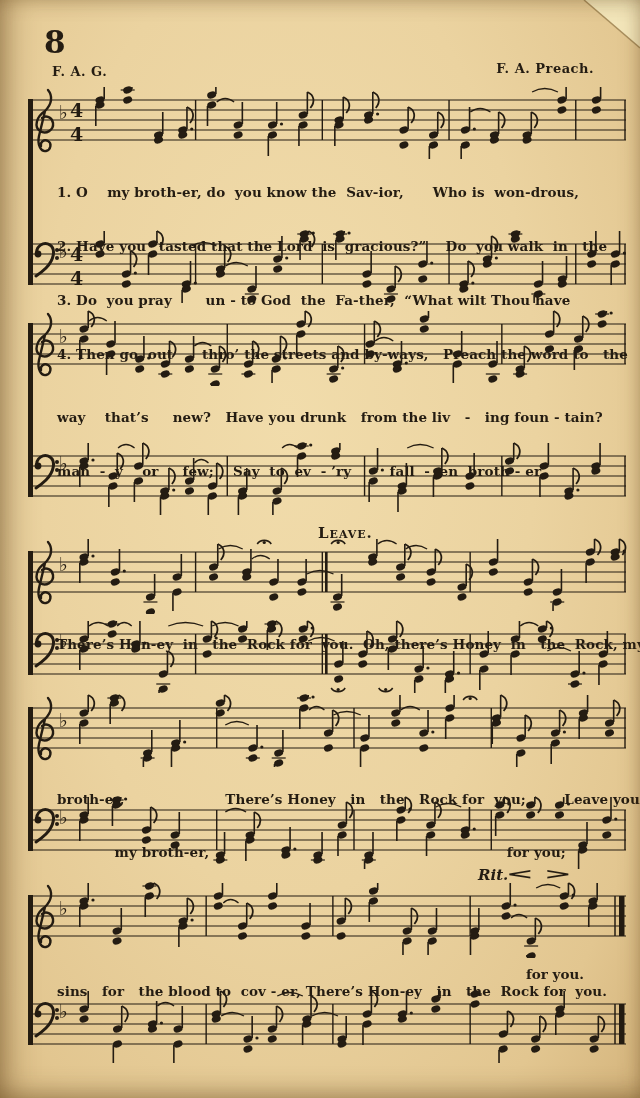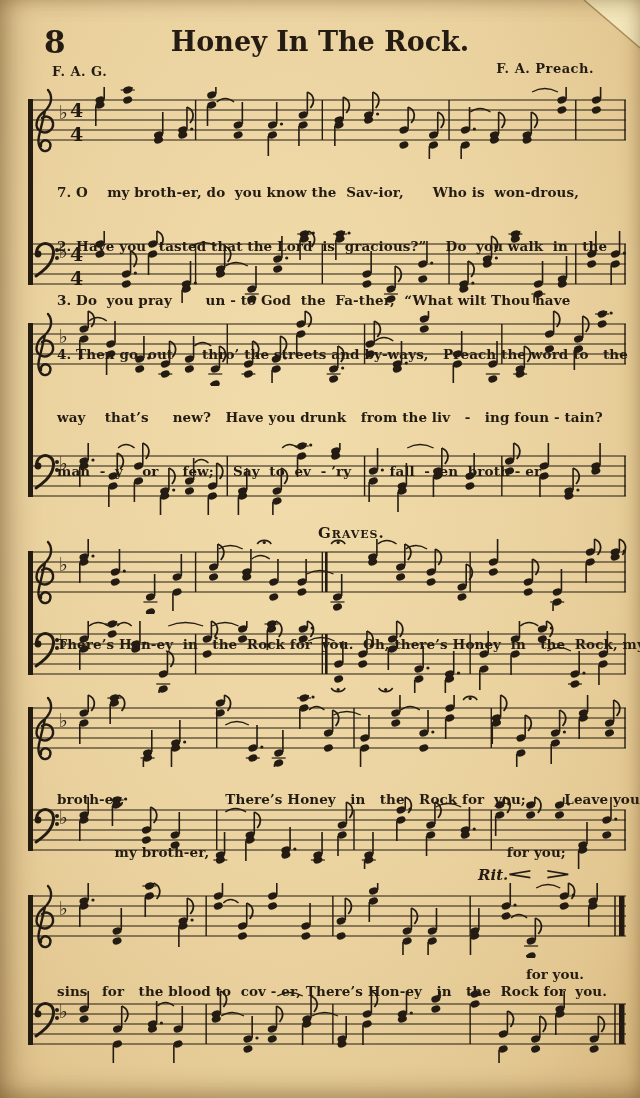--- a/index.html
+++ b/index.html
@@ -36,21 +36,20 @@
 <body>
 
 <div class="page">
 
   <svg class="corner" width="62" height="52">
     <polygon points="6,0 62,0 62,48" fill="#f3e6ba"></polygon>
     <line x1="6" y1="0" x2="62" y2="48" stroke="#a98f5e" stroke-width="1.5"></line>
   </svg>
 
   <div class="pgnum">8</div>
-  <h1 class="title">Honey In The Rock.</h1>
   <div class="credit left">F. A. G.</div>
   <div class="credit right">F. A. Preach.</div>
 
   <div class="brace" style="top:99px;height:186px"></div>
   <svg id="t1" class="staff" style="top:84px" viewBox="0 0 600 78">
       <line x1="2" y1="16" x2="598" y2="16" stroke="#241c12" stroke-width="1.1"></line>
       <line x1="2" y1="26" x2="598" y2="26" stroke="#241c12" stroke-width="1.1"></line>
       <line x1="2" y1="36" x2="598" y2="36" stroke="#241c12" stroke-width="1.1"></line>
       <line x1="2" y1="46" x2="598" y2="46" stroke="#241c12" stroke-width="1.1"></line>
       <line x1="2" y1="56" x2="598" y2="56" stroke="#241c12" stroke-width="1.1"></line>
@@ -133,21 +132,21 @@
       <path d="M 503.2759927034378 28 c 7 3 8 10 3 16" stroke="#241c12" fill="none" stroke-width="1.8"></path>
       <ellipse cx="533.9207161664963" cy="16" rx="4.6" ry="3.4" fill="#241c12" transform="rotate(-18 533.9207161664963 16)"></ellipse>
       <ellipse cx="533.9207161664963" cy="26" rx="4.6" ry="3.4" fill="#241c12" transform="rotate(-18 533.9207161664963 26)"></ellipse>
       <line x1="538.1207161664963" y1="15" x2="538.1207161664963" y2="3" stroke="#241c12" stroke-width="1.6"></line>
       <path d="M 504.0759927034378 8 Q 516.498354434967 1 529.9207161664963 8" stroke="#241c12" fill="none" stroke-width="1.3"></path>
       <ellipse cx="568.4085590839386" cy="16" rx="4.6" ry="3.4" fill="#241c12" transform="rotate(-18 568.4085590839386 16)"></ellipse>
       <ellipse cx="568.4085590839386" cy="26" rx="4.6" ry="3.4" fill="#241c12" transform="rotate(-18 568.4085590839386 26)"></ellipse>
       <line x1="572.6085590839386" y1="15" x2="572.6085590839386" y2="3" stroke="#241c12" stroke-width="1.6"></line>
     </svg>
   <div class="lyrics-block" style="top:147px">
-    <div class="lyr">7. O    my broth-er, do  you know the  Sav-ior,      Who is  won-drous,</div>
+    <div class="lyr">1. O    my broth-er, do  you know the  Sav-ior,      Who is  won-drous,</div>
     <div class="lyr">2. Have you “tasted that the Lord  is  gracious?”    Do  you walk  in   the</div>
     <div class="lyr">3. Do  you pray       un - to God  the  Fa-ther,  “What wilt Thou have</div>
     <div class="lyr">4. Then go  out      thro’ the streets and by-ways,   Preach the word to   the</div>
   </div>
   <svg id="b1" class="staff" style="top:228px" viewBox="0 0 600 78">
       <line x1="2" y1="16" x2="598" y2="16" stroke="#241c12" stroke-width="1.1"></line>
       <line x1="2" y1="26" x2="598" y2="26" stroke="#241c12" stroke-width="1.1"></line>
       <line x1="2" y1="36" x2="598" y2="36" stroke="#241c12" stroke-width="1.1"></line>
       <line x1="2" y1="46" x2="598" y2="46" stroke="#241c12" stroke-width="1.1"></line>
       <line x1="2" y1="56" x2="598" y2="56" stroke="#241c12" stroke-width="1.1"></line>
@@ -457,21 +456,21 @@
       <ellipse cx="540.8937664031982" cy="51" rx="4.6" ry="3.4" fill="#241c12" transform="rotate(-18 540.8937664031982 51)"></ellipse>
       <ellipse cx="540.8937664031982" cy="56" rx="4.6" ry="3.4" fill="#241c12" transform="rotate(-18 540.8937664031982 56)"></ellipse>
       <line x1="545.0937664031983" y1="50" x2="545.0937664031983" y2="28" stroke="#241c12" stroke-width="1.6"></line>
       <path d="M 545.0937664031983 28 c 7 3 8 10 3 16" stroke="#241c12" fill="none" stroke-width="1.8"></path>
       <circle cx="549.8937664031982" cy="50" r="1.6" fill="#241c12"></circle>
       <ellipse cx="567.857820391655" cy="26" rx="4.6" ry="3.4" fill="#241c12" transform="rotate(-18 567.857820391655 26)"></ellipse>
       <ellipse cx="567.857820391655" cy="31" rx="4.6" ry="3.4" fill="#241c12" transform="rotate(-18 567.857820391655 31)"></ellipse>
       <line x1="572.057820391655" y1="25" x2="572.057820391655" y2="3" stroke="#241c12" stroke-width="1.6"></line>
     </svg>
 
-  <div class="chorus-label">Graves.</div>
+  <div class="chorus-label">Leave.</div>
   <div class="brace" style="top:551px;height:124px"></div>
   <svg id="t3" class="staff" style="top:536px" viewBox="0 0 600 78">
       <line x1="2" y1="16" x2="598" y2="16" stroke="#241c12" stroke-width="1.1"></line>
       <line x1="2" y1="26" x2="598" y2="26" stroke="#241c12" stroke-width="1.1"></line>
       <line x1="2" y1="36" x2="598" y2="36" stroke="#241c12" stroke-width="1.1"></line>
       <line x1="2" y1="46" x2="598" y2="46" stroke="#241c12" stroke-width="1.1"></line>
       <line x1="2" y1="56" x2="598" y2="56" stroke="#241c12" stroke-width="1.1"></line>
       <line x1="2.5" y1="16" x2="2.5" y2="56" stroke="#241c12" stroke-width="1.8"></line>
       <path d="M 20 6 C 25 12 24 20 17 27 L 11 52 C 9 61 13 68 18 67 C 23 66 24 59 20 57 C 16 55 12 58 13 62 M 17 27 C 8 33 6 43 12 47 C 18 51 26 46 25 39 C 24 33 18 31 14 34" stroke="#241c12" fill="none" stroke-width="2.4" stroke-linecap="round"></path>
       <text x="31" y="35" font-size="19" font-family="&quot;DejaVu Sans&quot;, sans-serif" fill="#241c12">♭</text>

